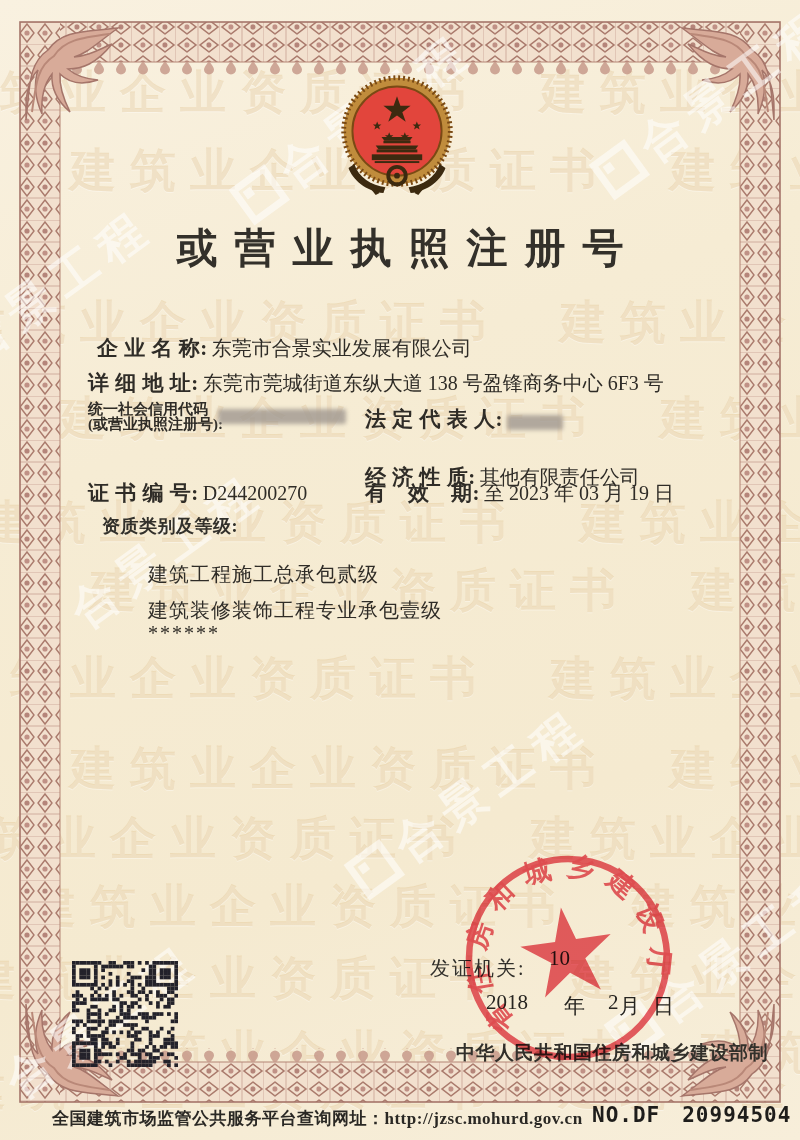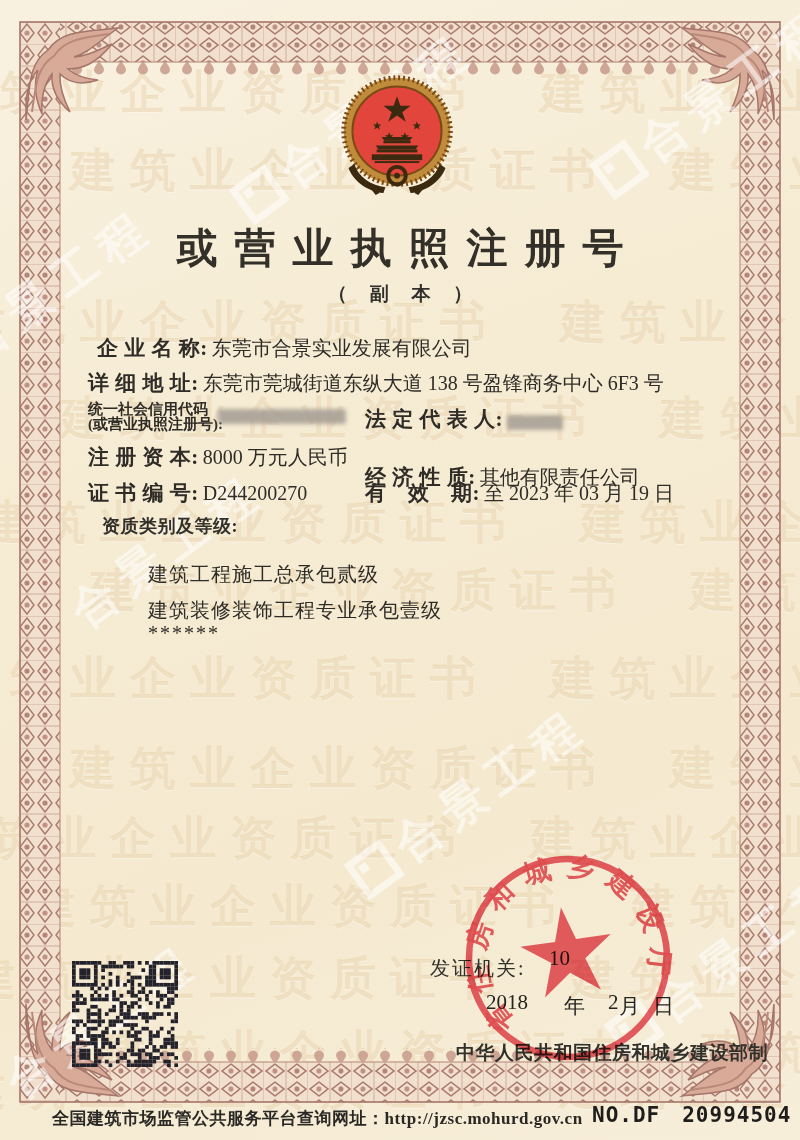--- a/index.html
+++ b/index.html
@@ -168,21 +168,20 @@
       <circle cx="0" cy="46" r="9" fill="none" stroke="#3c2a10" stroke-width="4"></circle>
       <circle cx="0" cy="46" r="3"></circle>
       <path d="M-44 34 C -40 48 -26 56 -12 58 L-14 64 C -32 62 -46 50 -50 38 Z"></path>
       <path d="M44 34 C 40 48 26 56 12 58 L14 64 C 32 62 46 50 50 38 Z"></path>
       <path d="M-26 54 l8 10 -4 2 -8 -10 Z"></path>
       <path d="M26 54 l-8 10 4 2 8 -10 Z"></path>
     </g>
   </svg>
 
   <div class="abs title">或营业执照注册号</div>
-  <div class="abs subtitle">（ 副 本 ）</div>
 
   <div class="abs" style="left:88px;top:334px;margin-left:9px;">
     <span class="lbl">企 业 名 称:</span>
     <span class="val">东莞市合景实业发展有限公司</span>
   </div>
 
   <div class="abs" style="left:88px;top:369px;">
     <span class="lbl">详 细 地 址:</span>
     <span class="val">东莞市莞城街道东纵大道 138 号盈锋商务中心 6F3 号</span>
   </div>
@@ -191,24 +190,20 @@
     <span class="sm-lbl" style="display:block;">统一社会信用代码</span>
     <span class="sm-lbl" style="display:block;">(或营业执照注册号):</span>
   </div>
   <span class="abs redact" style="left:218px;top:409px;width:128px;"></span>
 
   <div class="abs" style="left:365px;top:405px;">
     <span class="lbl">法 定 代 表 人:</span>
     <span class="redact" style="width:56px;"></span>
   </div>
 
-  <div class="abs" style="left:88px;top:443px;">
-    <span class="lbl">注 册 资 本:</span>
-    <span class="val">8000 万元人民币</span>
-  </div>
   <div class="abs" style="left:365px;top:443px;margin-top:20px;">
     <span class="lbl">经 济 性 质:</span>
     <span class="val">其他有限责任公司</span>
   </div>
 
   <div class="abs" style="left:88px;top:479px;">
     <span class="lbl">证 书 编 号:</span>
     <span class="val">D244200270</span>
   </div>
   <div class="abs" style="left:365px;top:479px;">

